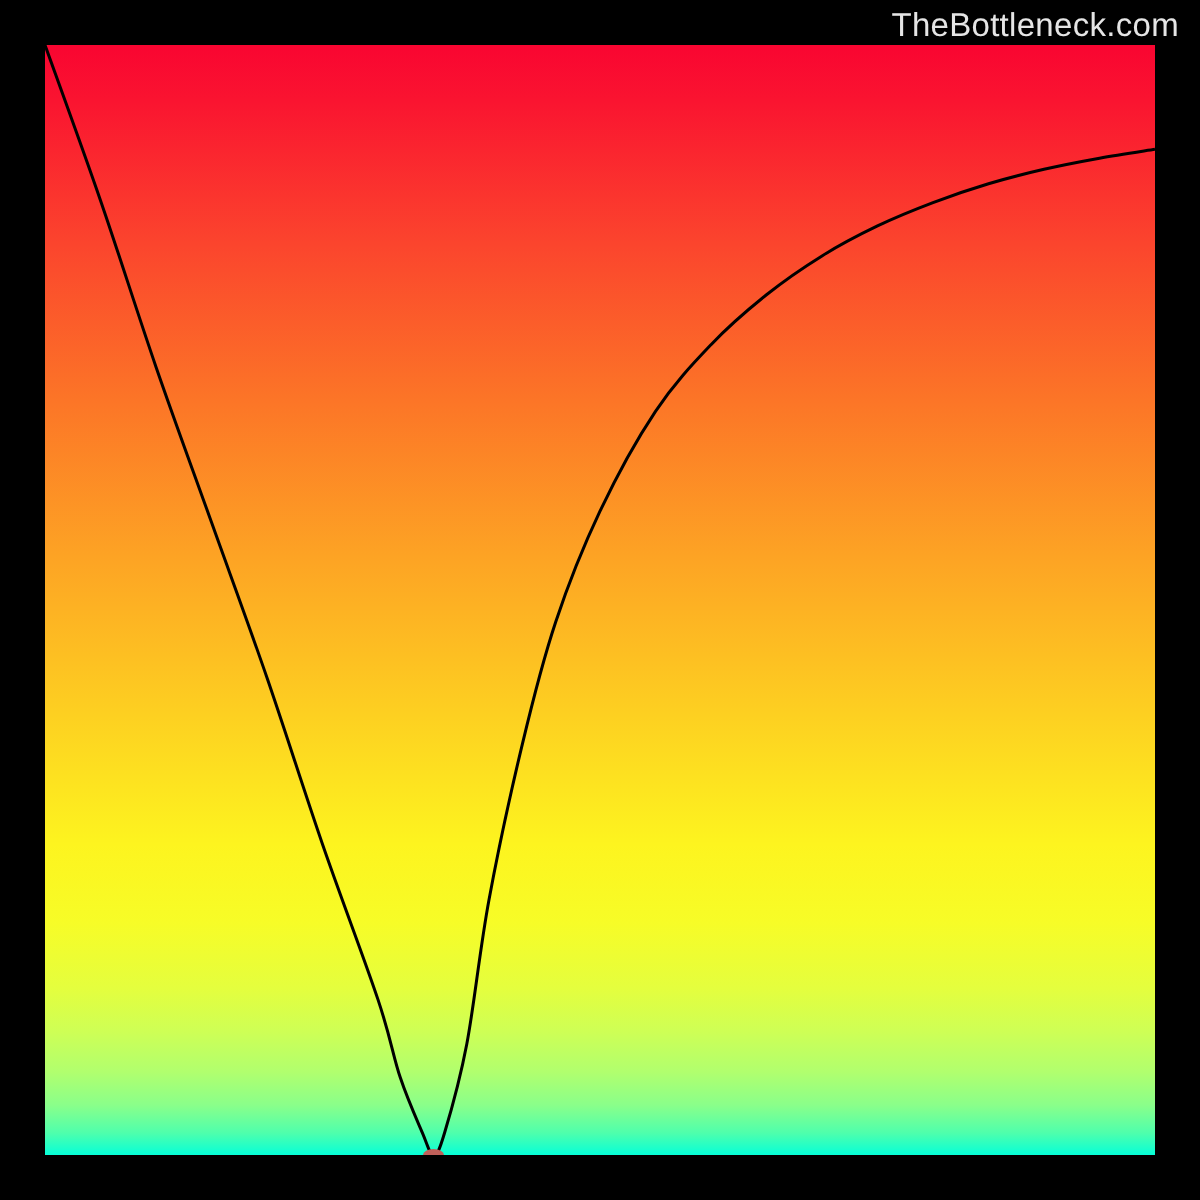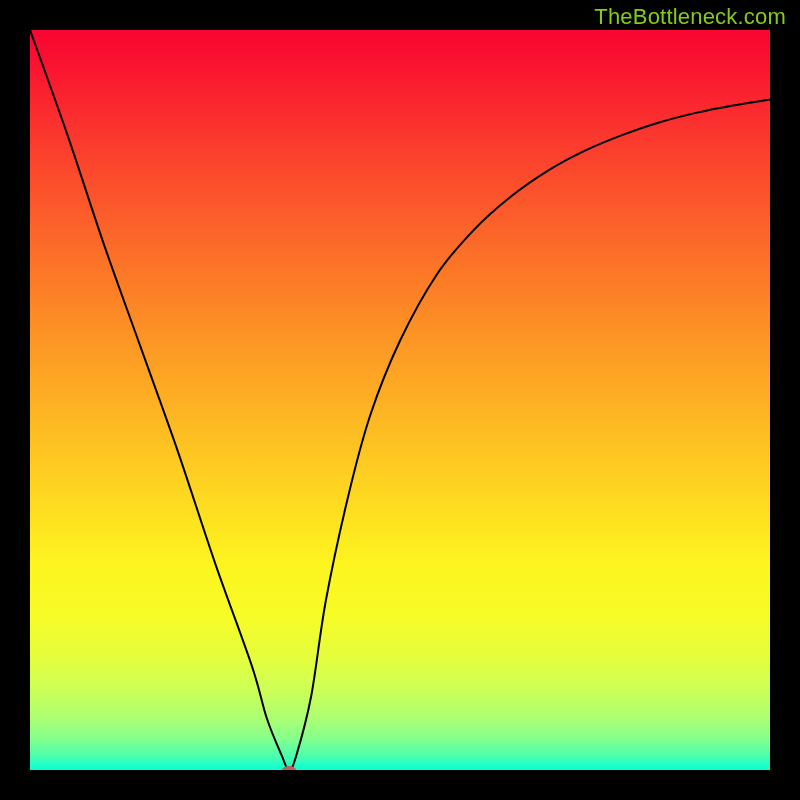--- a/index.html
+++ b/index.html
@@ -14,21 +14,21 @@
   .frame {
     width: 800px;
     height: 800px;
     background: #000;
     position: relative;
   }
   .watermark {
     position: absolute;
     top: 4px;
     right: 14px;
-    color: #84cc16;
+    color: #e5e5e5;
     font-size: 22px;
     font-weight: 400;
     letter-spacing: 0.2px;
     z-index: 5;
   }
   .plot-wrap {
     position: absolute;
     left: 30px;
     top: 30px;
     width: 740px;

